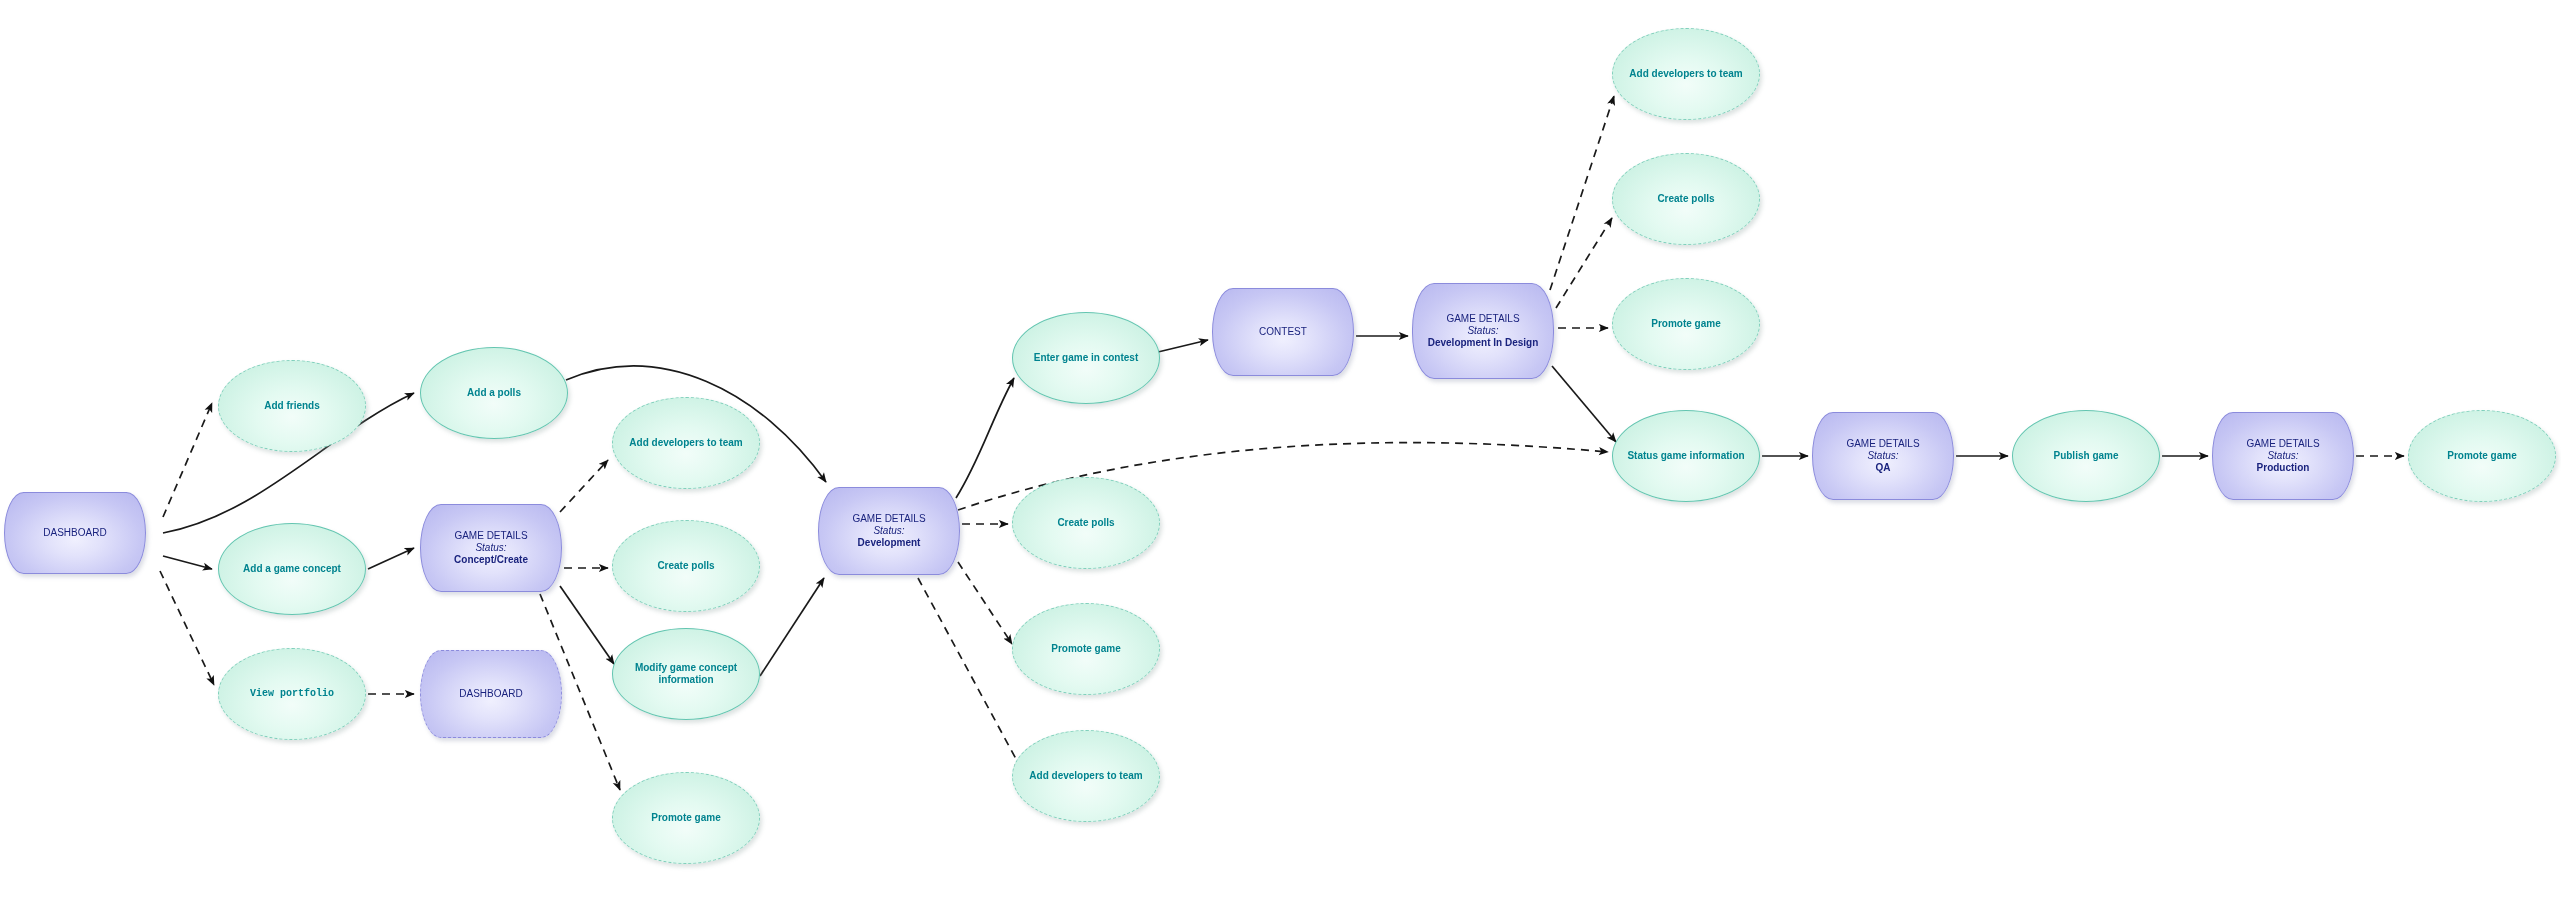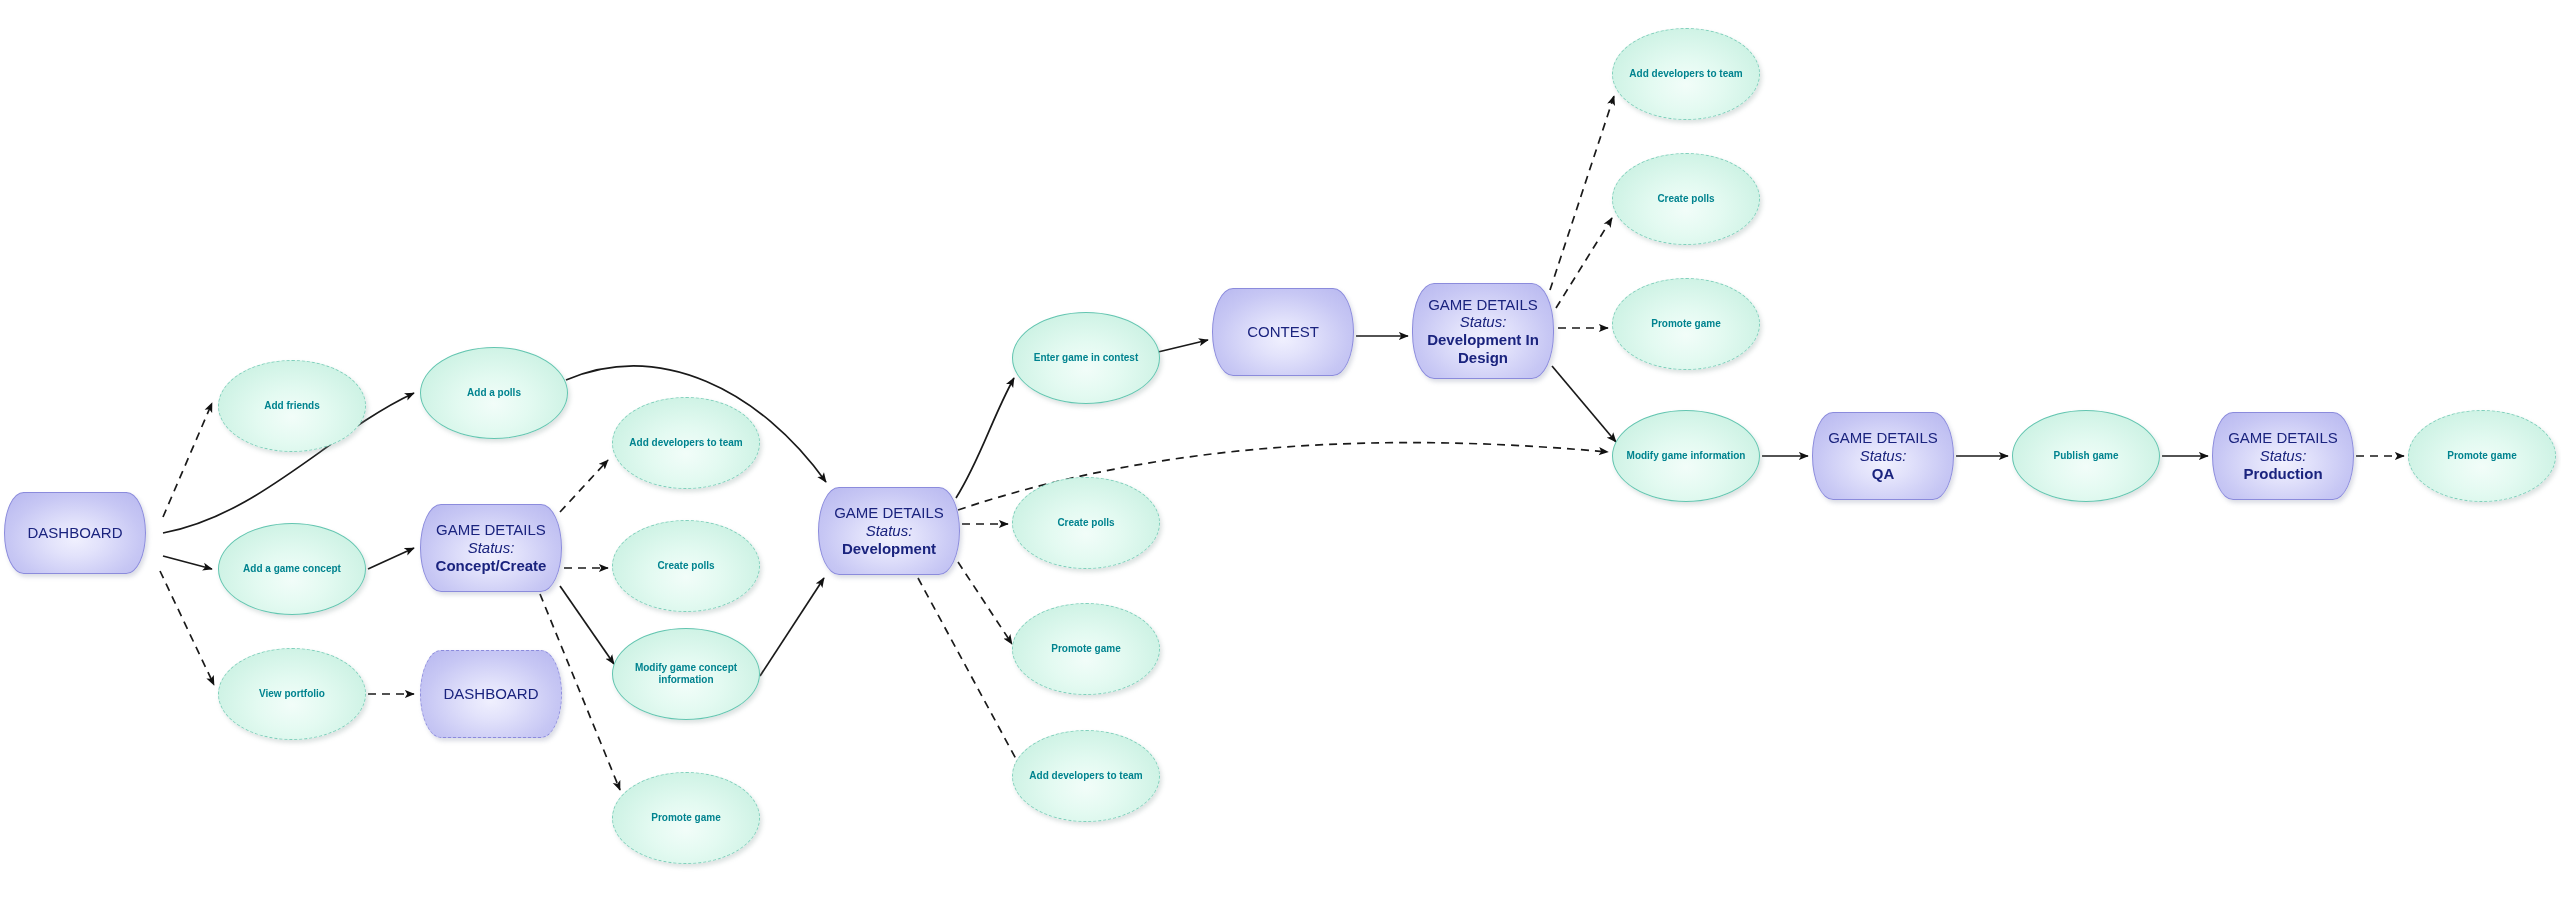--- a/index.html
+++ b/index.html
@@ -46,21 +46,21 @@
     box-shadow: 2px 3px 4px rgba(140,160,155,0.30);
   }
   .node.action.solid  { border: 1.6px solid #63c5b0; }
   .node.action.dashed { border: 1.6px dashed #7fcfbb; }
 
   
   .node.screen {
     border-radius: 22px / 46px;
     background: radial-gradient(ellipse at 50% 58%, #f0f0fe 0%, #e2e2fb 26%, #c7c7f4 66%, #b6b6ef 100%);
     color: #1a237e;
-    font-size: 15px;
+    font-size: 10px;
     box-shadow: 2px 3px 4px rgba(140,145,170,0.32);
   }
   .node.screen.solid  { border: 1.6px solid #8b8bdc; }
   .node.screen.dashed { border: 1.6px dashed #8b8bdc; }
 
   .node .line    { display: block; }
   .node .l-title { font-weight: normal; }
   .node .l-stat  { font-style: italic; font-weight: normal; }
   .node .l-val   { font-weight: bold; }
 </style>
@@ -121,21 +121,21 @@
         <div style="padding: 0px 8px;">
           <span class="line">Add a polls</span>
         </div>
       </div>
       <div class="node action solid" style="left: 218px; top: 523px; width: 148px; height: 92px;">
         <div style="padding: 0px 8px;">
           <span class="line">Add a game concept</span>
         </div>
       </div>
       <div class="node action dashed" style="left: 218px; top: 648px; width: 148px; height: 92px;">
-        <div style="padding: 0px 8px;">
+        <div style="padding: 0px 8px; font-family: Liberation Mono, monospace;">
           <span class="line">View portfolio</span>
         </div>
       </div>
       <div class="node screen solid" style="left: 420px; top: 504px; width: 142px; height: 88px;">
         <div style="padding: 0px 8px;">
           <span class="line l-title">GAME DETAILS</span>
           <span class="line l-stat">Status:</span>
           <span class="line l-val">Concept/Create</span>
         </div>
       </div>
@@ -213,21 +213,21 @@
           <span class="line">Create polls</span>
         </div>
       </div>
       <div class="node action dashed" style="left: 1612px; top: 278px; width: 148px; height: 92px;">
         <div style="padding: 0px 8px;">
           <span class="line">Promote game</span>
         </div>
       </div>
       <div class="node action solid" style="left: 1612px; top: 410px; width: 148px; height: 92px;">
         <div style="padding: 0px 8px;">
-          <span class="line">Modify game information</span>
+          <span class="line">Status game information</span>
         </div>
       </div>
       <div class="node screen solid" style="left: 1812px; top: 412px; width: 142px; height: 88px;">
         <div style="padding: 0px 8px;">
           <span class="line l-title">GAME DETAILS</span>
           <span class="line l-stat">Status:</span>
           <span class="line l-val">QA</span>
         </div>
       </div>
       <div class="node action solid" style="left: 2012px; top: 410px; width: 148px; height: 92px;">

